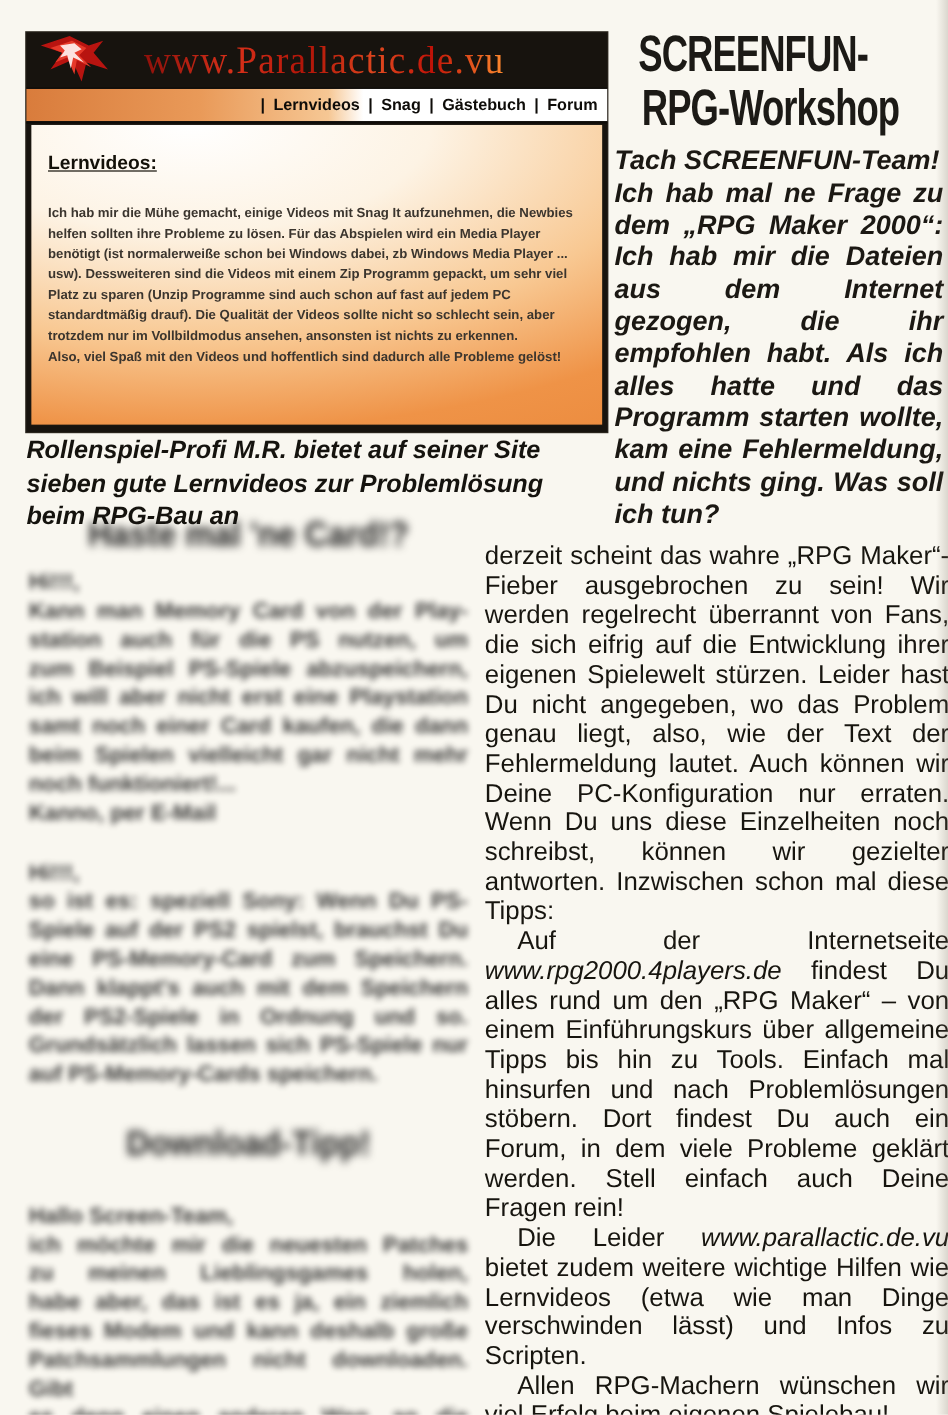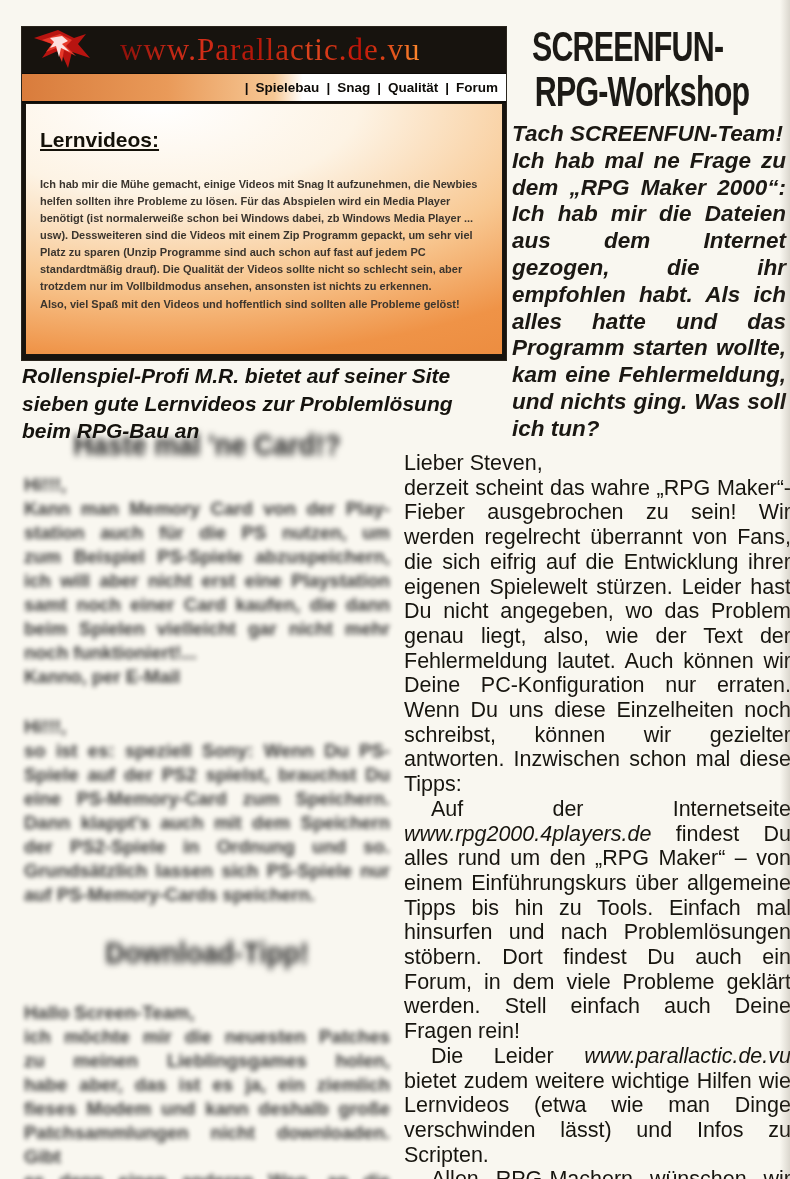--- a/index.html
+++ b/index.html
@@ -34,21 +34,21 @@
   }
   .site-nav .sep{margin:0 7px;}
   .site-content{
     position:relative;height:252px;margin:0 3px 3px 3px;
     background:
       radial-gradient(140% 120% at 28% 0%,#ffffff 0%,#fdf3e4 30%,#f8c892 60%,#ef9347 85%,#ec8c3f 100%);
     border:1px solid #1a160f;
     padding:24px 14px 6px 14px;box-sizing:border-box;
     color:#3b352e;
   }
-  .lv-heading{font-size:21px;font-weight:bold;text-decoration:underline;color:#141109;margin:0 0 24px 0;}
+  .lv-heading{font-size:16px;font-weight:bold;text-decoration:underline;color:#141109;margin:0 0 24px 0;}
   .lv-tagline{font-size:13px;font-weight:bold;font-style:italic;margin:0 0 13px 0;color:#45403a;}
   .lv-body,.lv-body2{font-size:11px;line-height:17px;font-weight:bold;margin:0;color:#3b352e;}
   .lv-body2{margin-top:1px;}
 
   
   .caption{left:22px;top:362px;width:484px;
     font-size:21px;line-height:27.5px;font-weight:bold;font-style:italic;color:#15130e;}
 
   
   .ws-title{left:508px;top:24px;width:230px;text-align:center;color:#1c1a16;}
@@ -86,49 +86,48 @@
   <div class="site-header">
     <svg class="site-logo" viewBox="0 0 92 44">
       <polygon points="6,10 30,2 46,10 58,6 50,16 62,30 44,24 40,40 32,22 14,30 24,16" fill="#b81410"></polygon>
       <polygon points="14,12 32,6 44,12 38,18 48,28 36,22 34,34 28,20 18,24 24,16" fill="#e6392a"></polygon>
       <polygon points="22,10 34,8 40,13 34,16 42,24 33,20 31,29 28,18 22,20 26,14" fill="#ffffff" opacity=".85"></polygon>
     </svg>
     <span class="site-url">www.Parallactic.de.vu</span>
   </div>
   <div class="site-nav">
     <span class="sep">|</span>
-    <span>Spielebau</span>
+    <span>Lernvideos</span>
     <span class="sep">|</span>
     <span>Snag</span>
     <span class="sep">|</span>
-    <span>Qualität</span>
+    <span>Gästebuch</span>
     <span class="sep">|</span>
     <span>Forum</span>
   </div>
   <div class="site-content">
     <div class="lv-heading">Lernvideos:</div>
     <p class="lv-body">Ich hab mir die Mühe gemacht, einige Videos mit Snag It aufzunehmen, die Newbies helfen sollten ihre Probleme zu lösen. Für das Abspielen wird ein Media Player benötigt (ist normalerweiße schon bei Windows dabei, zb Windows Media Player ... usw). Dessweiteren sind die Videos mit einem Zip Programm gepackt, um sehr viel Platz zu sparen (Unzip Programme sind auch schon auf fast auf jedem PC standardtmäßig drauf). Die Qualität der Videos sollte nicht so schlecht sein, aber trotzdem nur im Vollbildmodus ansehen, ansonsten ist nichts zu erkennen.</p>
-    <p class="lv-body2">Also, viel Spaß mit den Videos und hoffentlich sind sollten alle Probleme gelöst!</p>
+    <p class="lv-body2">Also, viel Spaß mit den Videos und hoffentlich sind dadurch alle Probleme gelöst!</p>
   </div>
 </div>
 
 <div class="abs caption">Rollenspiel-Profi M.R. bietet auf seiner Site sieben gute Lernvideos zur Problemlösung beim RPG-Bau an</div>
 
 <div class="abs ws-title">
   <span class="tline">SCREENFUN-</span><br>
   <span class="tline">RPG-Workshop</span>
 </div>
 
 <div class="abs question">
   <div class="salut">Tach SCREENFUN-Team!</div>
   <p class="qbody">Ich hab mal ne Frage zu dem „RPG Maker 2000“: Ich hab mir die Dateien aus dem Internet gezogen, die ihr empfohlen habt. Als ich alles hatte und das Programm starten wollte, kam eine Fehlermeldung, und nichts ging. Was soll ich tun?</p>
 </div>
 
 <div class="abs answer">
-  <div>Lieber Steven,</div>
   <p>derzeit scheint das wahre „RPG Maker“-Fieber ausgebrochen zu sein! Wir werden regelrecht überrannt von Fans, die sich eifrig auf die Entwicklung ihrer eigenen Spielewelt stürzen. Leider hast Du nicht angegeben, wo das Problem genau liegt, also, wie der Text der Fehlermeldung lautet. Auch können wir Deine PC-Konfiguration nur erraten. Wenn Du uns diese Einzelheiten noch schreibst, können wir gezielter antworten. Inzwischen schon mal diese Tipps:</p>
   <p class="indent"><span>Auf der Internetseite </span><span class="weblink">www.rpg2000.4players.de</span><span> findest Du alles rund um den „RPG Maker“ – von einem Einführungskurs über allgemeine Tipps bis hin zu Tools. Einfach mal hinsurfen und nach Problemlösungen stöbern. Dort findest Du auch ein Forum, in dem viele Probleme geklärt werden. Stell einfach auch Deine Fragen rein!</span></p>
   <p class="indent"><span>Die Leider </span><span class="weblink">www.parallactic.de.vu</span><span> bietet zudem weitere wichtige Hilfen wie Lernvideos (etwa wie man Dinge verschwinden lässt) und Infos zu Scripten.</span></p>
   <p class="indent">Allen RPG-Machern wünschen wir viel Erfolg beim eigenen Spielebau!</p>
 </div>
 
 <div class="abs blurcol">
   <div class="bheading">Haste mal 'ne Card!?</div>
   <div class="bline short">Hi!!!,</div>
   <div class="bline">Kann man Memory Card von der Play-</div>

